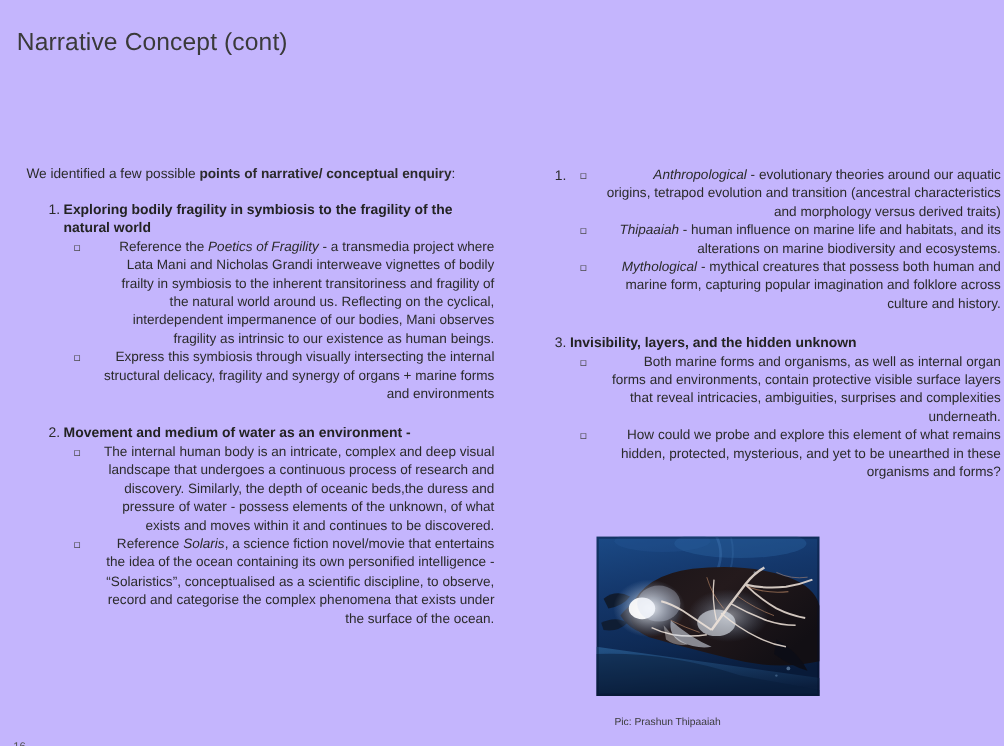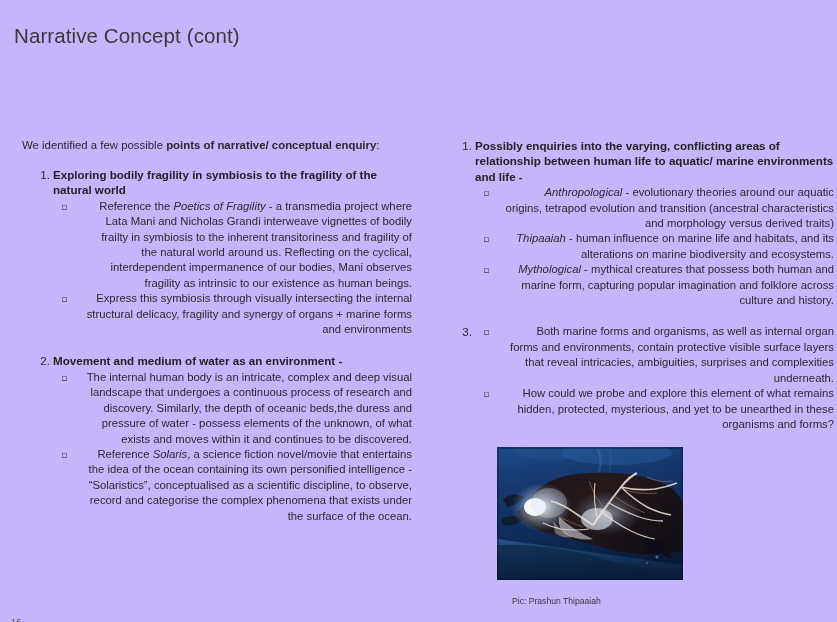--- a/index.html
+++ b/index.html
@@ -178,39 +178,39 @@
         </div>
       </div>
     </div>
 
   </div>
 
   <div class="col col-right">
 
     <div class="num-item">
       <span class="num-marker">1.</span>
-      <div class="num-head">Possibly enquiries into the varying, conflicting areas of relationship between human life to aquatic/ marine environments and life -</div>
       <div class="sub-list">
         <div class="sub-item">
           <span class="sub-marker">▫</span>
           <div class="sub-text"><span></span><i>Anthropological</i><span> - evolutionary theories around our aquatic origins, tetrapod evolution and transition (ancestral characteristics and morphology versus derived traits)</span></div>
         </div>
         <div class="sub-item">
           <span class="sub-marker">▫</span>
           <div class="sub-text"><span></span><i>Thipaaiah</i><span> -  human influence on marine life and habitats, and its alterations on marine biodiversity and ecosystems.</span></div>
         </div>
         <div class="sub-item">
           <span class="sub-marker">▫</span>
           <div class="sub-text"><span></span><i>Mythological</i><span>  - mythical creatures that possess both human and marine form, capturing popular imagination and folklore across culture and history.</span></div>
         </div>
       </div>
     </div>
 
     <div class="num-item gap-before-lg">
       <span class="num-marker">3.</span>
+      <div class="num-head">Invisibility, layers, and the hidden unknown</div>
       <div class="sub-list">
         <div class="sub-item extra-indent">
           <span class="sub-marker">▫</span>
           <div class="sub-text"><span> Both marine forms and organisms, as well as internal organ forms and environments, contain protective visible surface layers that reveal intricacies, ambiguities, surprises and complexities underneath.</span><i></i><span></span></div>
         </div>
         <div class="sub-item">
           <span class="sub-marker">▫</span>
           <div class="sub-text"><span>How could we probe and explore this element of what remains hidden, protected, mysterious, and yet to be unearthed in these organisms and forms?</span><i></i><span></span></div>
         </div>
       </div>

